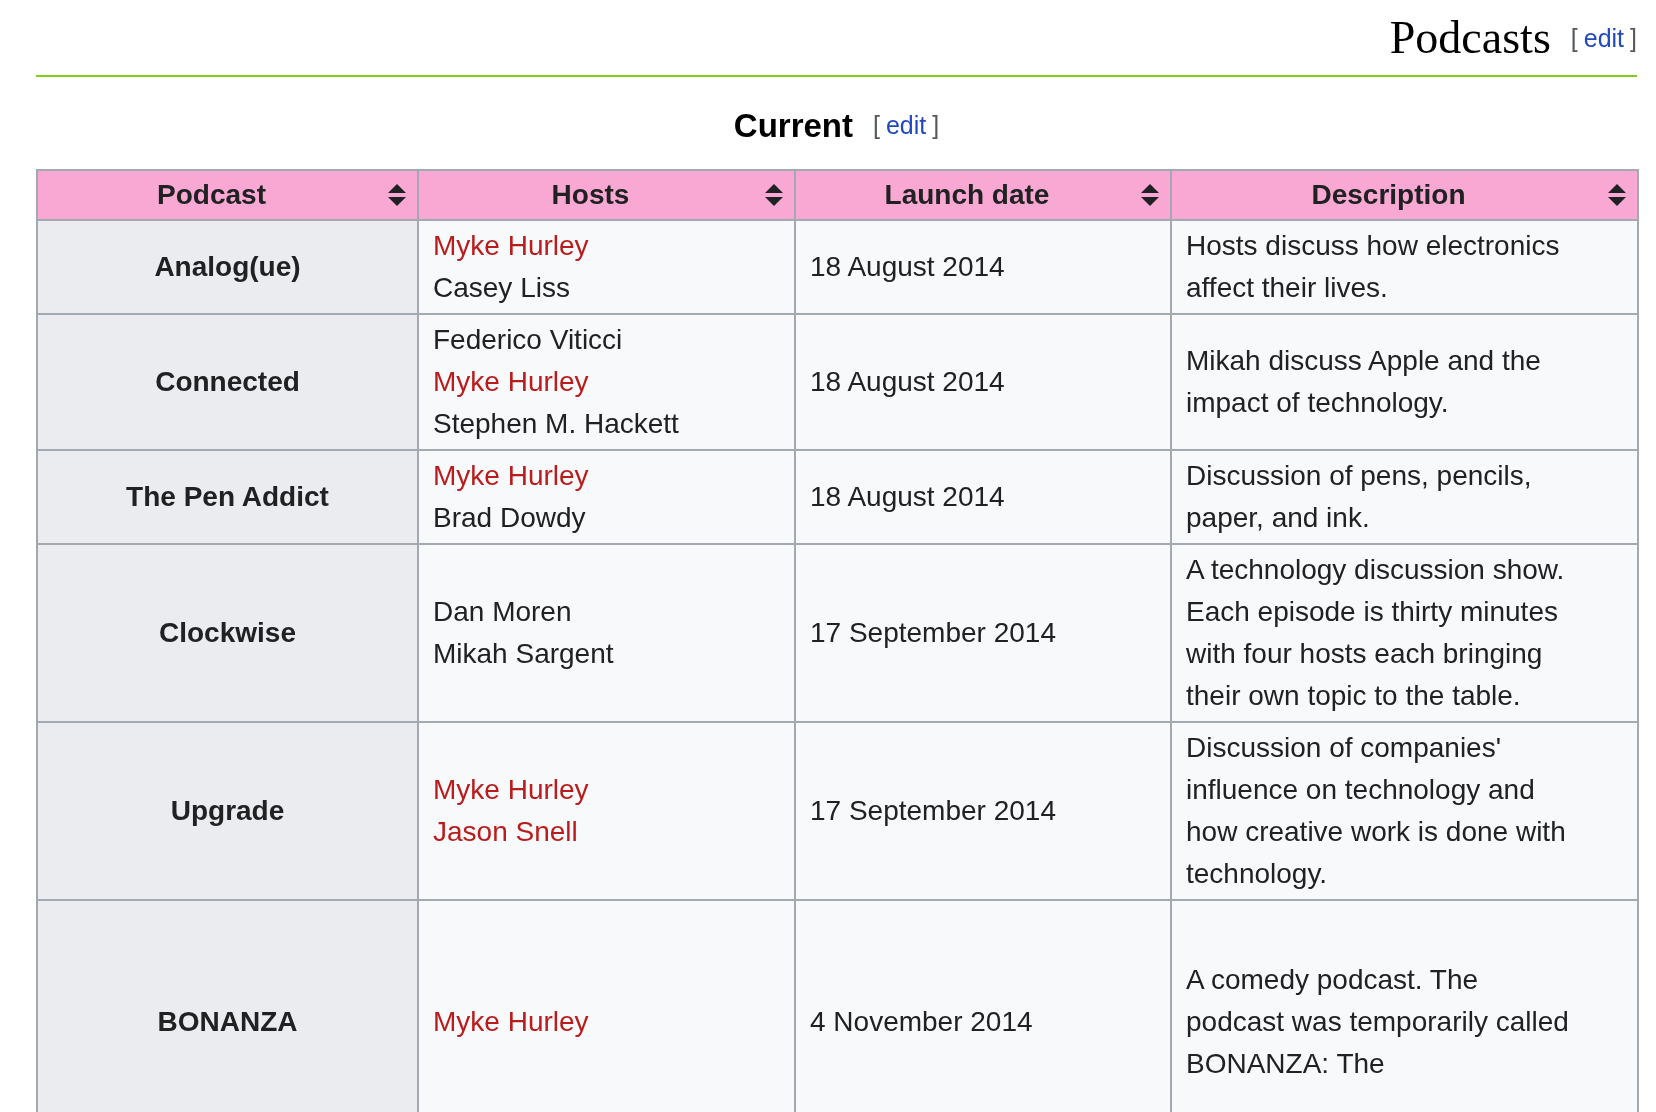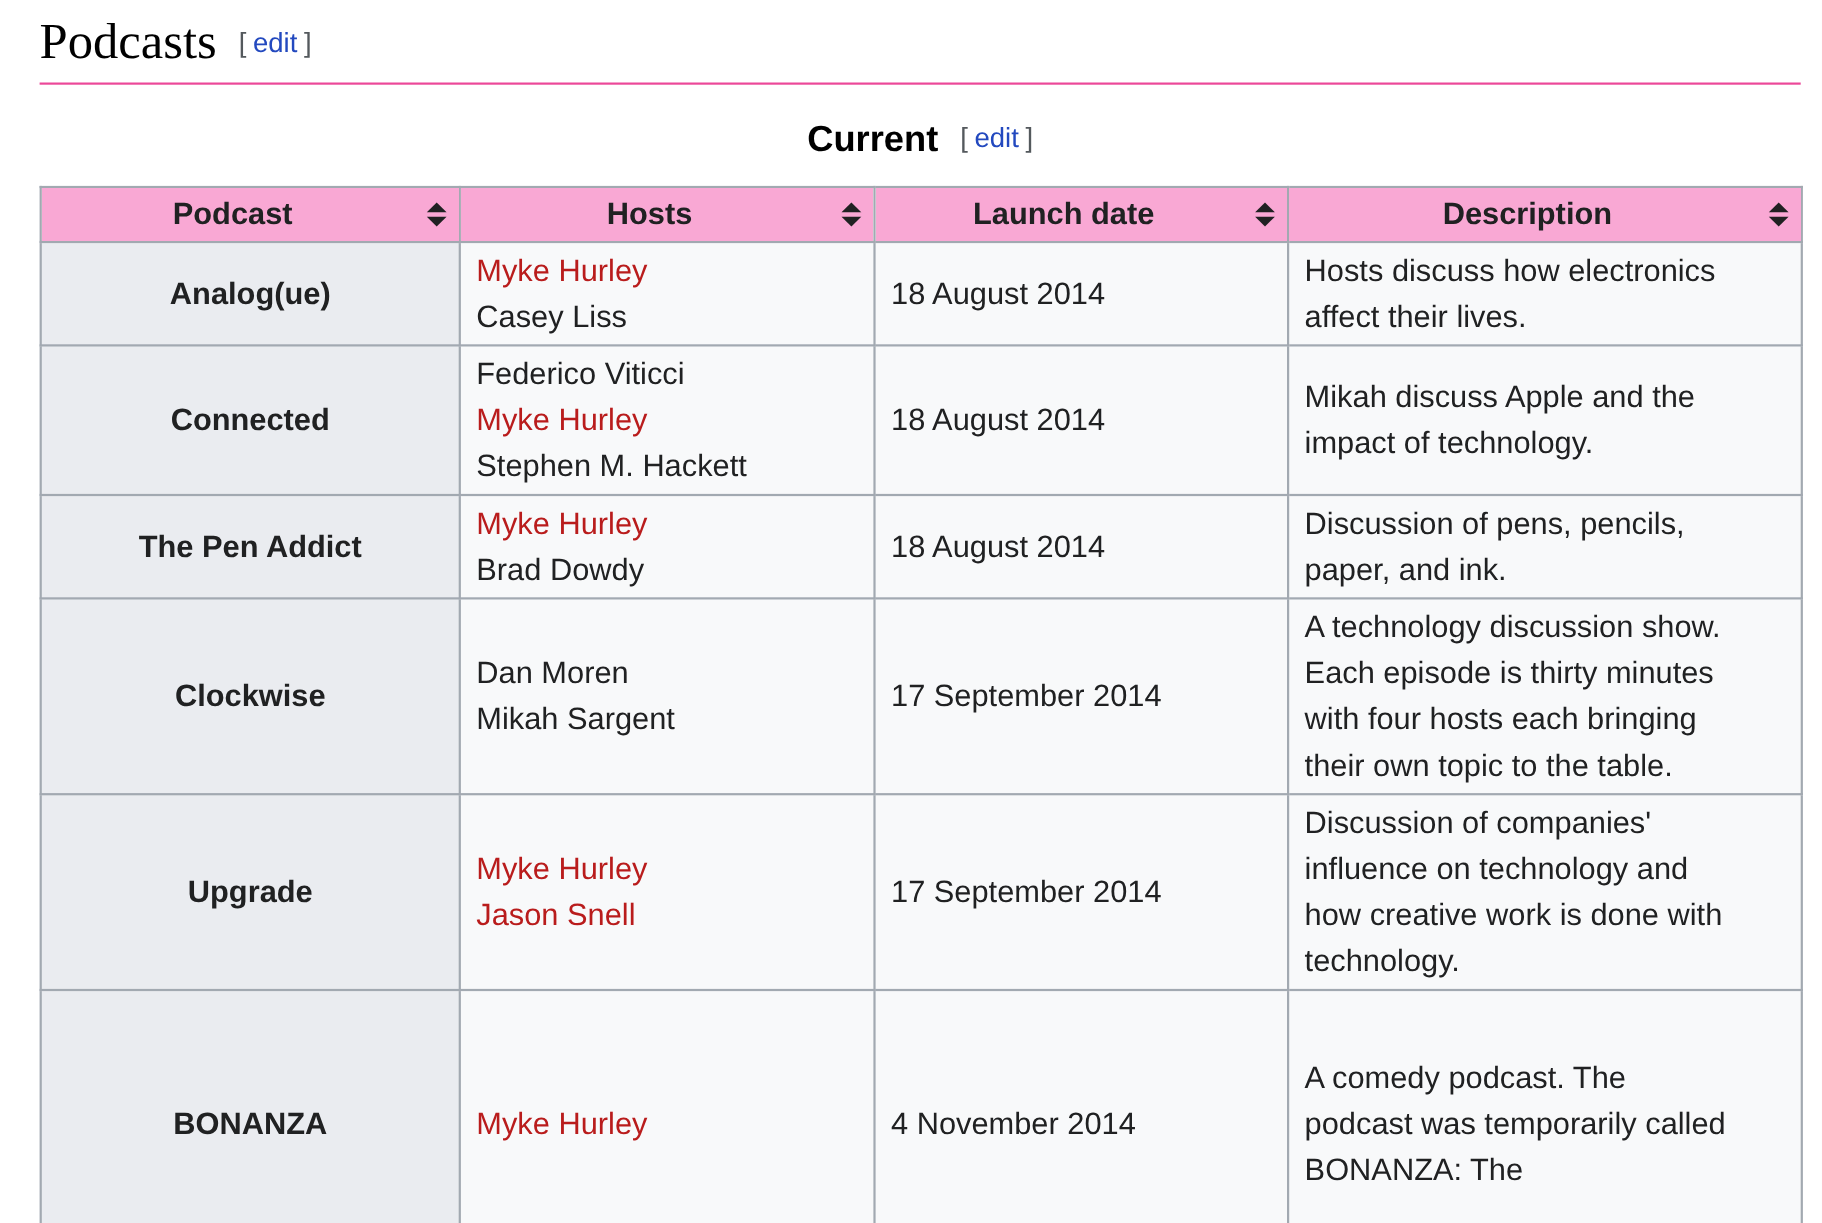--- a/index.html
+++ b/index.html
@@ -14,22 +14,23 @@
   .content { margin-left: 36px; width: 1601px; }
 
   
   h1.page-heading {
     font-family: "Liberation Serif", "DejaVu Serif", serif;
     font-weight: 400;
     font-size: 46px;
     color: #000;
     margin: 0;
     padding: 12px 0 10px 0;
-    border-bottom: 2px solid #ec4899;
+    border-bottom: 2px solid #84cc16;
     line-height: 1.15;
+    text-align: right;
   }
   h2.section-heading {
     font-size: 33px;
     font-weight: 700;
     color: #000;
     margin: 30px 0 0 0;
     line-height: 1.15;
     text-align: center;
   }
   .editsection {

